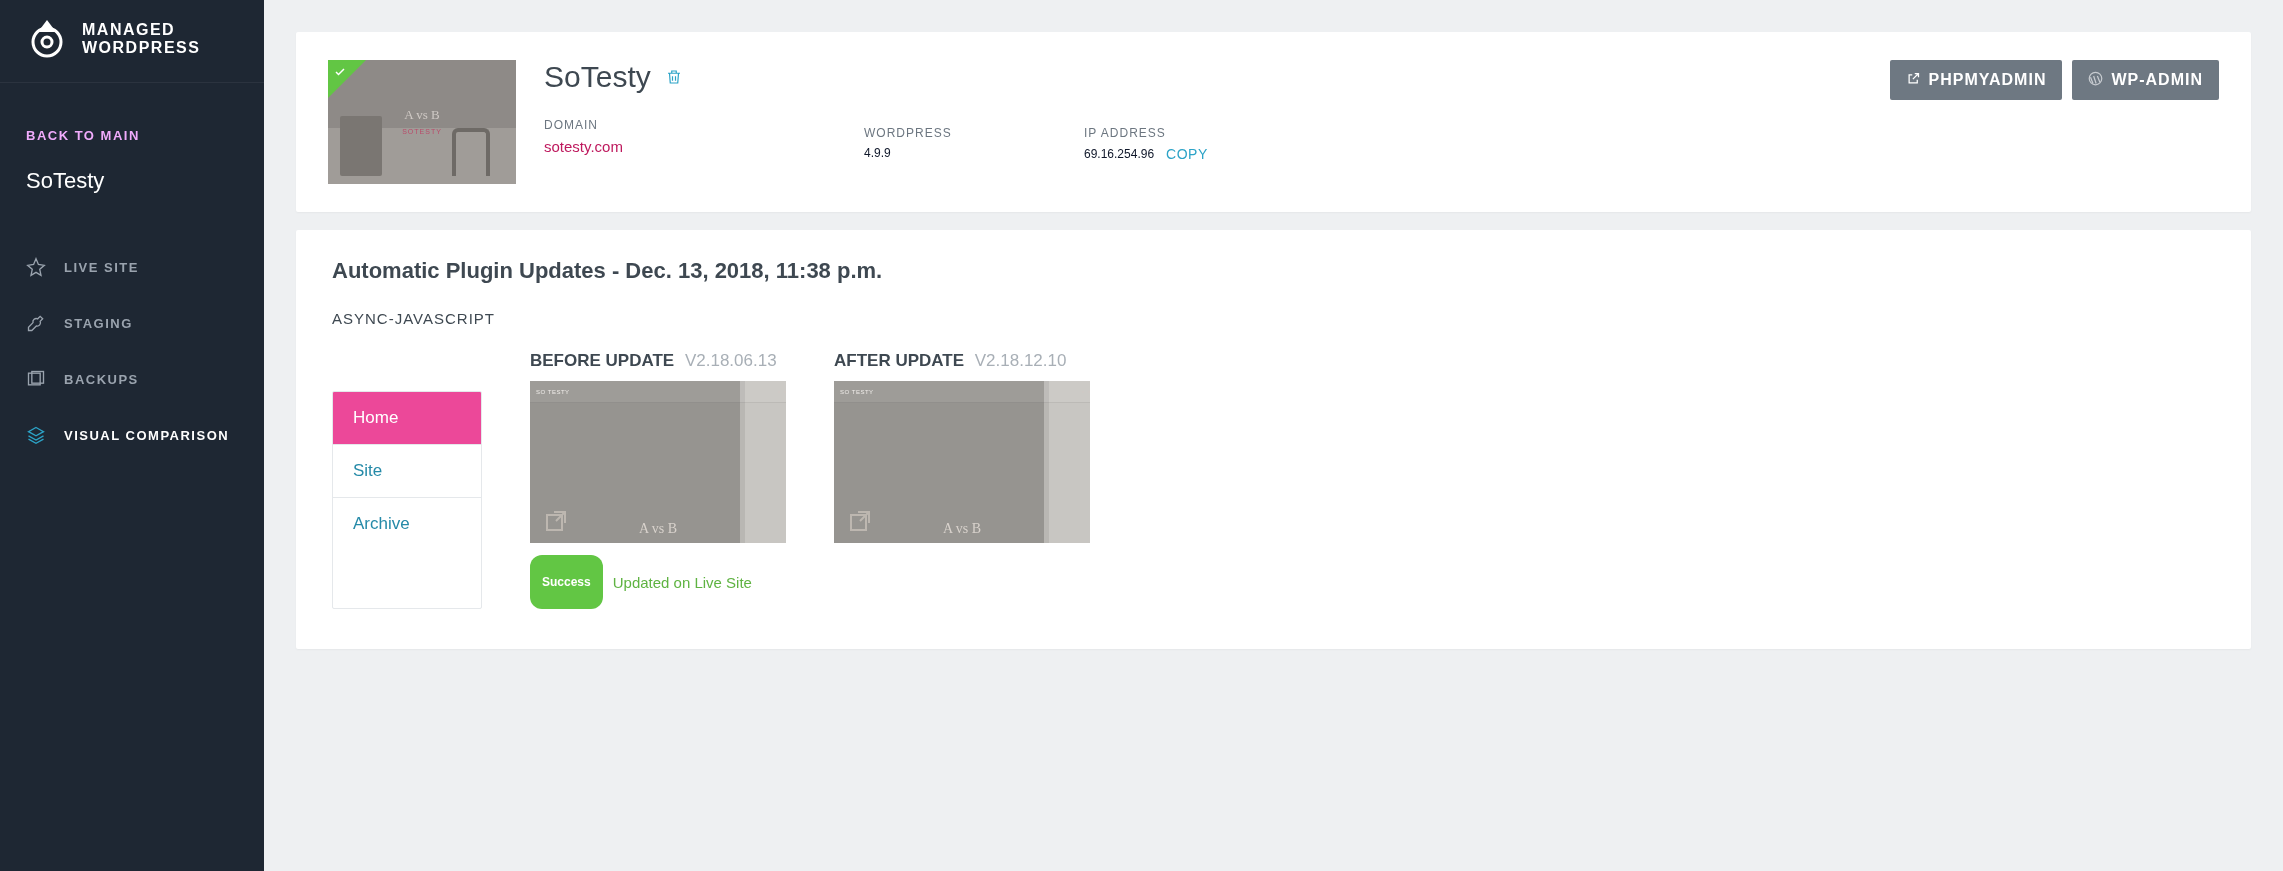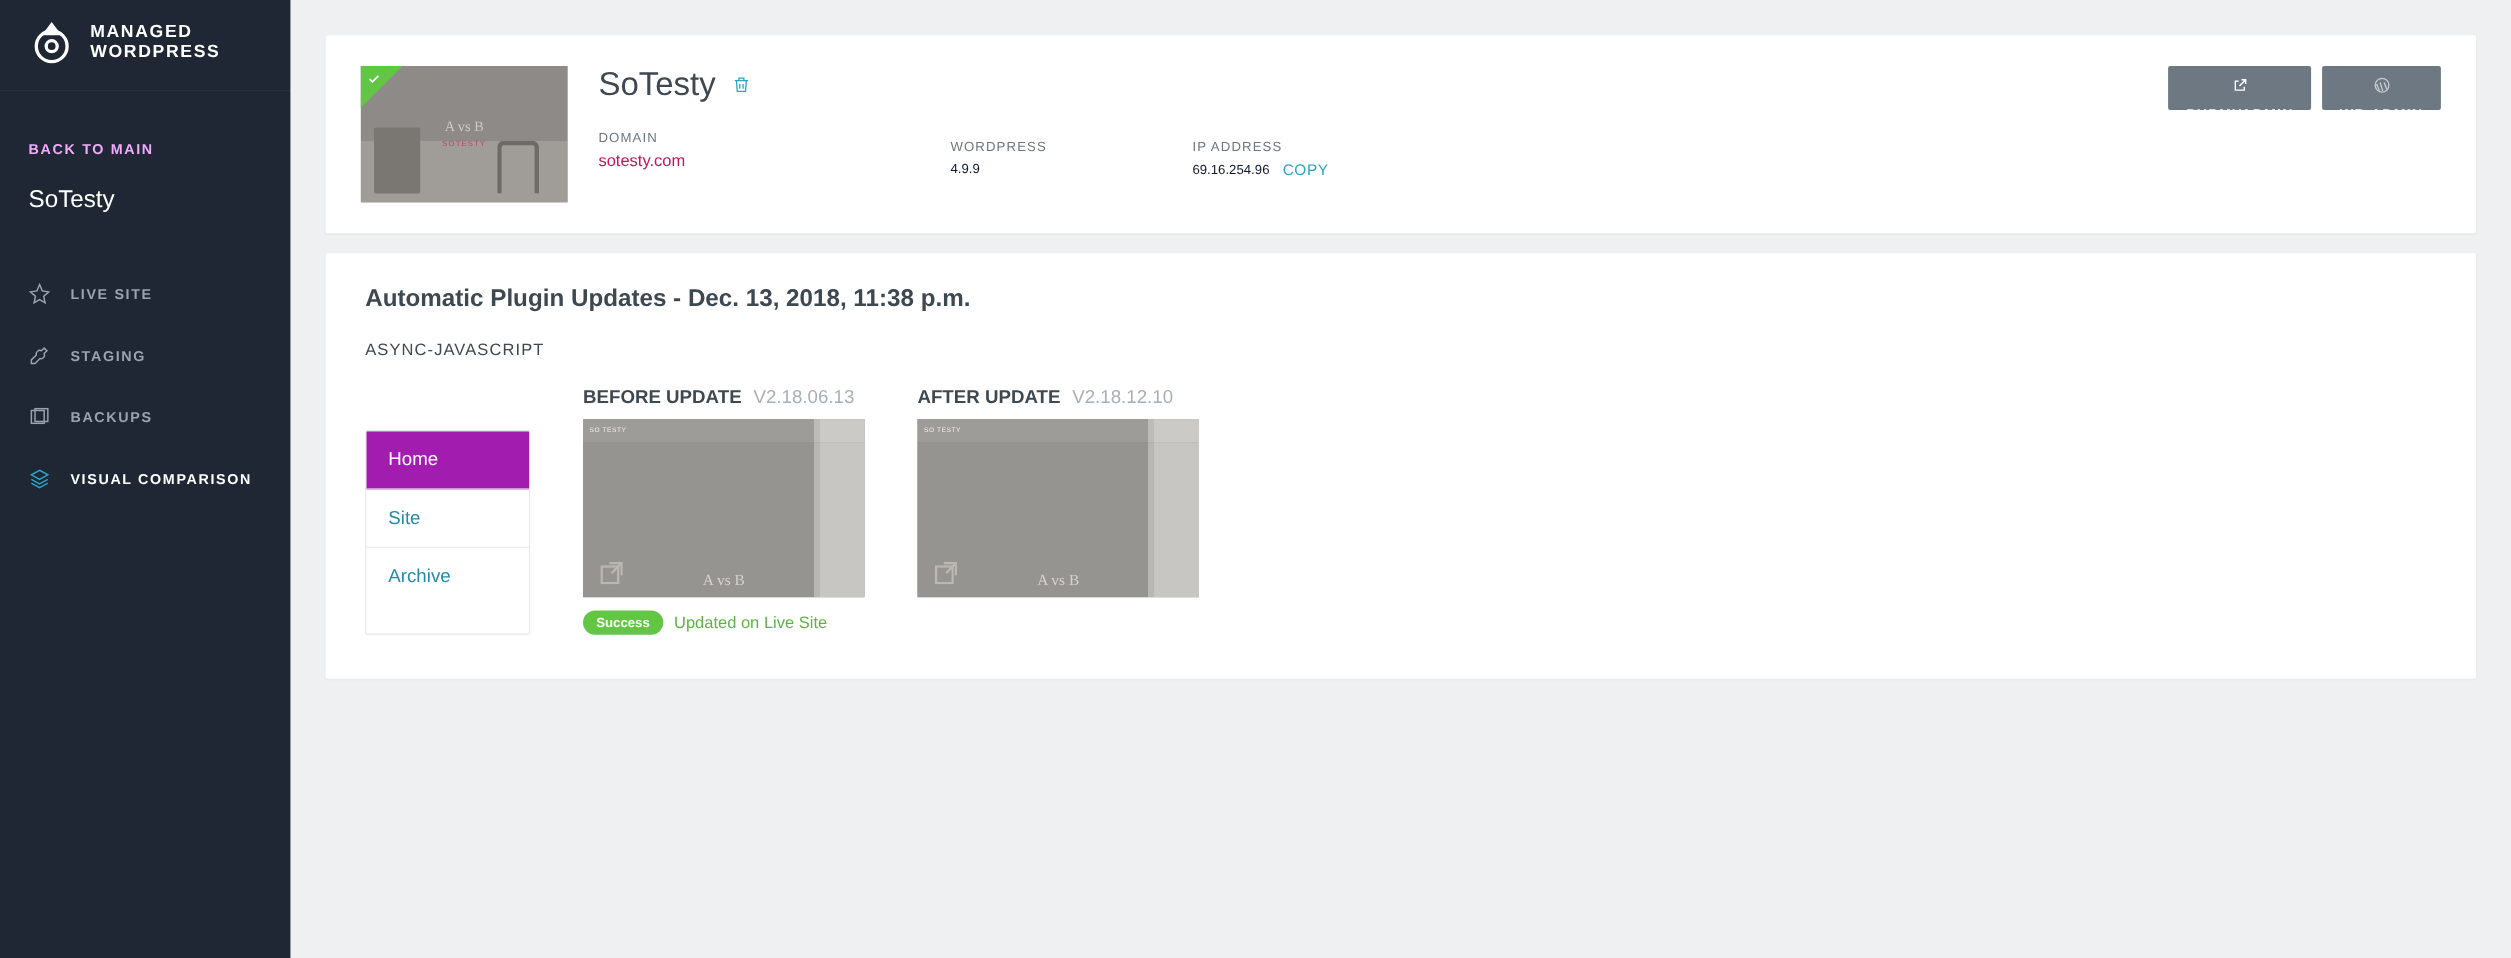--- a/index.html
+++ b/index.html
@@ -119,44 +119,44 @@
   .meta-value { color:#0f172a; font-size:12px; margin-top:6px; display:block; }
 
   .hdr-meta { flex: 0 0 220px; }
   .hdr-meta.ip { flex: 0 0 auto; }
   .ip-row { display:flex; align-items:center; gap:12px; margin-top:6px;}
   .copy-link { color:#2ca3c7; font-size:14px; font-weight:500; letter-spacing:0.5px; cursor:pointer; }
 
   .hdr-actions { margin-left:auto; display:flex; gap:10px; }
   .btn {
     background:#6e7882; color:#fff; border:none;
-    padding: 10px 16px; font-size:13px; letter-spacing:1px; font-weight:700;
+    padding: 10px 16px; font-size:16px; letter-spacing:1px; font-weight:700;
     display:inline-flex; align-items:center; gap:8px; cursor:pointer;
-    border-radius:2px; height:40px;flex-direction:column;
+    border-radius:2px; height:40px;
   }
   .btn svg { width:15px; height:15px; }
 
   
   .body { padding: 28px 36px 40px; }
   .update-title { font-size: 22px; color:#3e4851; margin-bottom: 26px; }
   .plugin-name { font-size: 15px; color:#3e4851; letter-spacing:1px; margin-bottom: 24px; }
 
   .compare-row { display:flex; gap:48px; }
   .page-tabs {
     width:150px; margin-top:40px;
     border:1px solid #e5e8eb; border-radius:2px; overflow:hidden;
     background:#fff;
   }
   .page-tab {
     padding: 16px 20px; font-size:17px; cursor:pointer;
     border-bottom:1px solid #e5e8eb;
     color:#258aa8;
   }
   .page-tab:last-child { border-bottom:none; }
-  .page-tab.active { background:#a21caf; color:#fff; }
+  .page-tab.active { background:#ec4899; color:#fff; }
 
   .shot-col {}
   .shot-label { font-size:17px; color:#3e4851; font-weight:600; margin-bottom:10px; }
   .shot-label .ver { color:#a8afb6; font-weight:500; margin-left:6px; }
   .shot {
     width:256px; height:162px; background:#9b9892; position:relative; overflow:hidden;
   }
   .shot-bg { position:absolute; inset:0;
     background: linear-gradient(90deg, #969490 0 82%, #b9b7b3 82% 84%, #c8c6c2 84% 100%); }
   .shot-topbar { position:absolute; top:0; left:0; right:0; height:22px;
@@ -164,21 +164,21 @@
     display:flex; align-items:center; padding:0 6px; gap:6px;}
   .shot-topbar .tl { font-size:6px; color:#efece8; letter-spacing:0.5px; }
   .shot-topbar .dots { margin-left:auto; display:flex; gap:10px; }
   .shot-topbar .dots span { width:2px; height:2px; background:#cfc9c5; border-radius:50%; box-shadow: 6px 0 #cfc9c5, 12px 0 #cfc9c5;}
   .shot-caption { position:absolute; bottom:6px; left:50%; transform:translateX(-50%);
     color:#d8d2cc; font-family:Georgia,serif; font-size:14px;}
   .shot-open { position:absolute; left:14px; bottom:10px; width:24px; height:24px; color:#bdb7b0;}
 
   .status-row { margin-top:12px; display:flex; align-items:center; gap:10px; }
   .badge { background:#62c644; color:#fff; font-size:12px; font-weight:600;
-    padding:4px 12px; border-radius:12px; }
+    padding:20px 12px; border-radius:12px; }
   .status-text { color:#5fb342; font-size:15px; }
 </style>
 </head>
 <body>
 
 <div class="app">
   <aside class="sidebar">
     <div class="brand">
       <span class="brand-logo">
         <svg viewBox="0 0 42 42">

